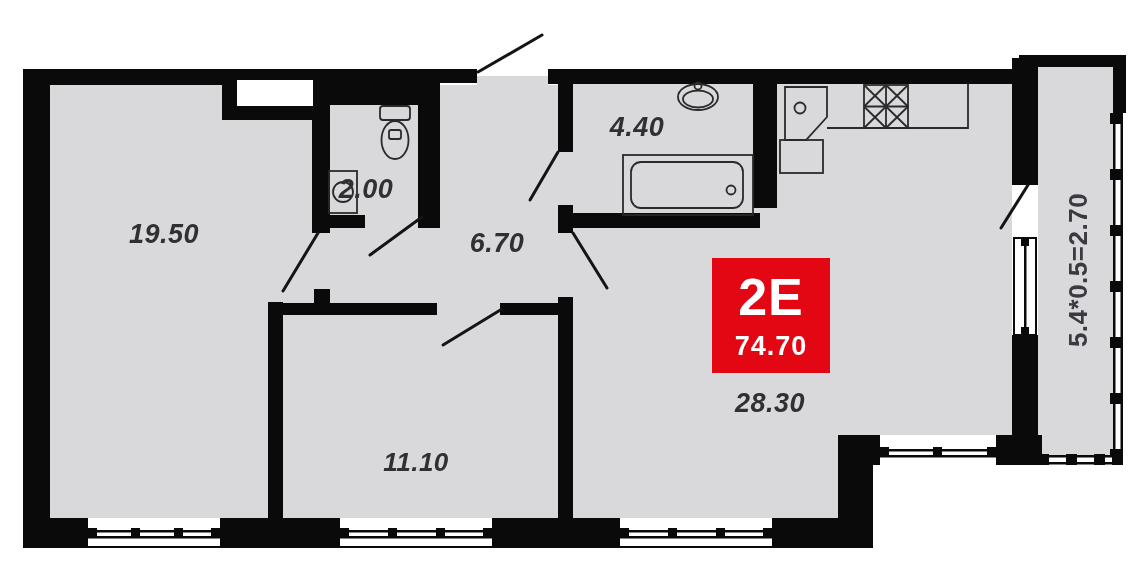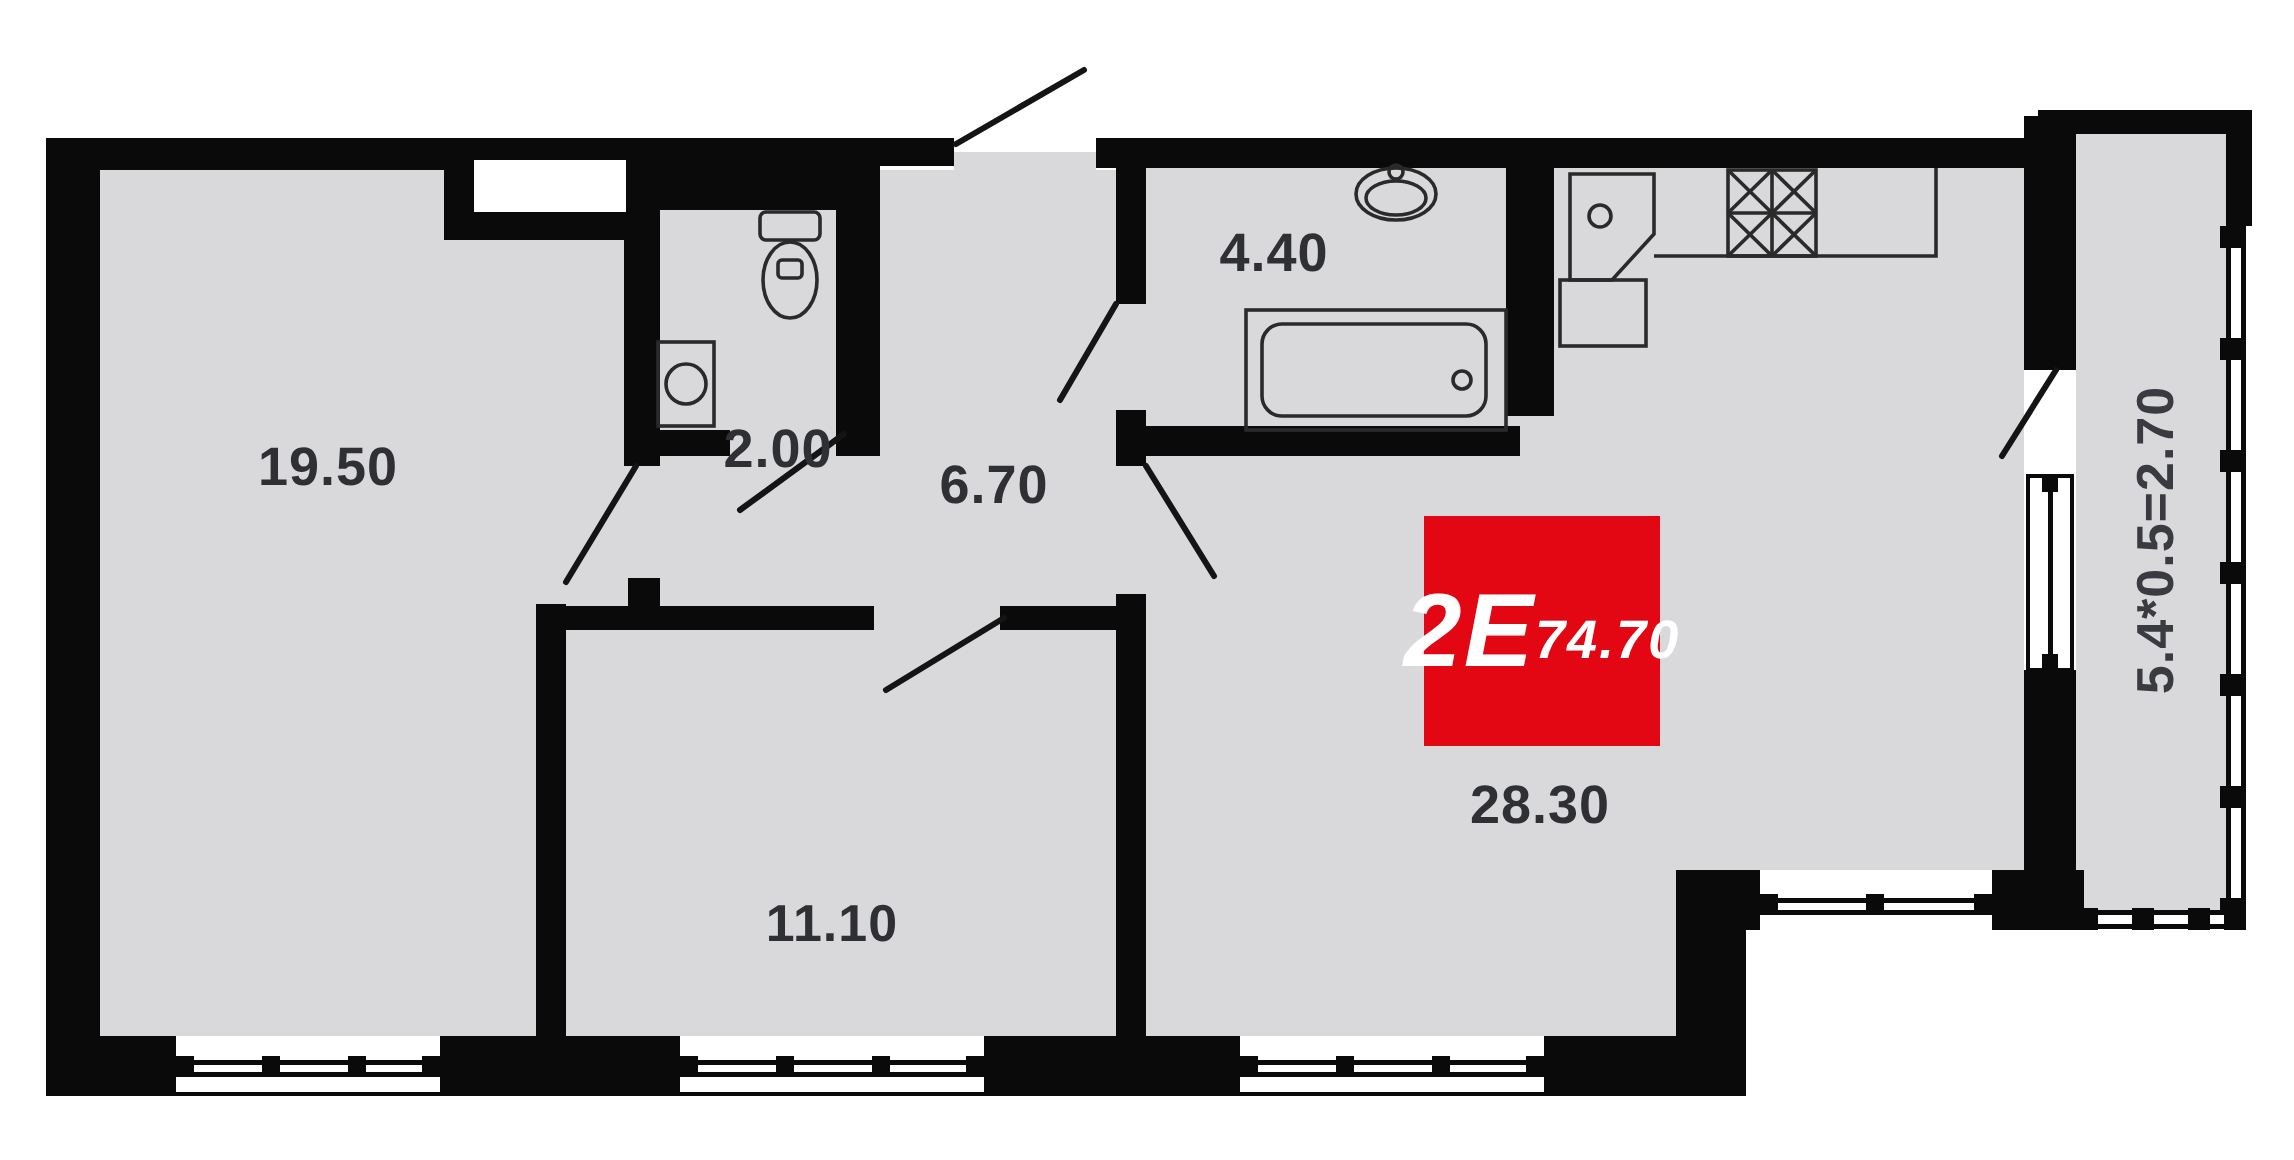--- a/index.html
+++ b/index.html
@@ -5,29 +5,30 @@
   html,body{margin:0;padding:0;background:#ffffff;}
   .stage{
     position:relative;width:1147px;height:580px;background:#ffffff;overflow:hidden;
     font-family:"Liberation Sans", sans-serif;
   }
   .stage svg{position:absolute;left:0;top:0;}
   .room-label{
     position:absolute;transform:translate(-50%,-50%);
     font-weight:700;font-size:27px;letter-spacing:.5px;color:#2f3034;white-space:nowrap;
     user-select:none;
+    font-style:italic;
   }
   .balcony-label{
     position:absolute;transform:translate(-50%,-50%) rotate(-90deg);
     font-weight:700;font-size:26px;letter-spacing:.5px;color:#3a3b40;white-space:nowrap;
   }
   .unit-badge{
     position:absolute;left:712px;top:258px;width:118px;height:115px;
-    background:#e30613;color:#ffffff;display:flex;flex-direction:row;
-    align-items:center;justify-content:center;text-align:center;cursor:pointer;font-style:italic;
+    background:#e30613;color:#ffffff;display:flex;flex-direction:column;
+    align-items:center;justify-content:center;text-align:center;cursor:pointer;
   }
   .unit-badge .type{font-weight:700;font-size:52px;line-height:1;letter-spacing:1px;}
   .unit-badge .area{font-weight:700;font-size:27px;line-height:1;margin-top:10px;letter-spacing:1px;}
 </style>
 </head>
 <body>
 
 <div class="stage">
 
   <svg width="1147" height="580" viewBox="0 0 1147 580">
@@ -192,21 +193,21 @@
           <line x1="908" y1="85" x2="886" y2="106.5"></line>
         <line x1="864" y1="106.5" x2="886" y2="128"></line>
           <line x1="886" y1="106.5" x2="864" y2="128"></line>
         <line x1="886" y1="106.5" x2="908" y2="128"></line>
           <line x1="908" y1="106.5" x2="886" y2="128"></line>
       </g>
     </g>
   </svg>
 
   <div class="room-label" style="left:164px;top:234px;">19.50</div>
-  <div class="room-label" style="left:389px;top:189px;margin-top:36px;">2.00</div>
+  <div class="room-label" style="left:366px;top:189px;">2.00</div>
   <div class="room-label" style="left:497px;top:243px;">6.70</div>
   <div class="room-label" style="left:637px;top:127px;">4.40</div>
   <div class="room-label" style="left:416px;top:424px;font-size:26px;margin-top:38px;">11.10</div>
   <div class="room-label" style="left:770px;top:403px;">28.30</div>
 
   <div class="balcony-label" style="left:1078px;top:270px;">5.4*0.5=2.70</div>
 
   <div class="unit-badge">
     <div class="type">2E</div>
     <div class="area">74.70</div>

